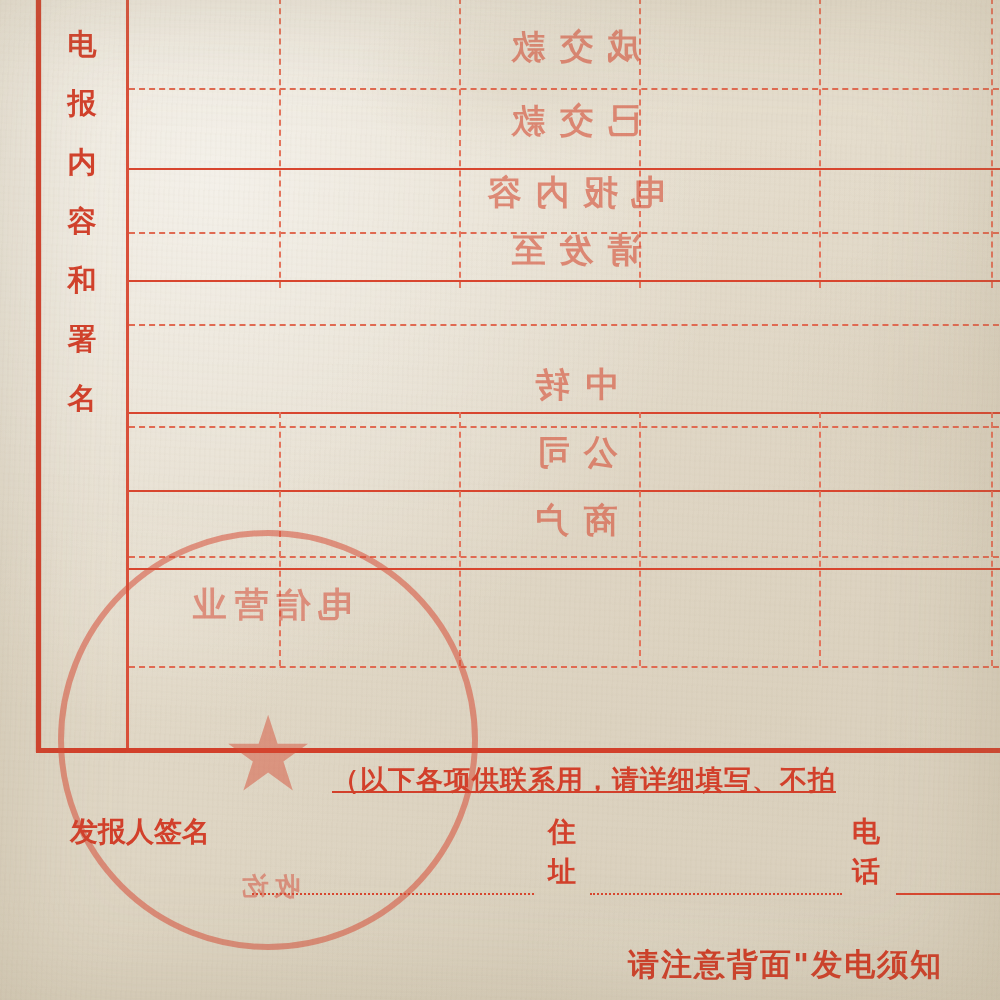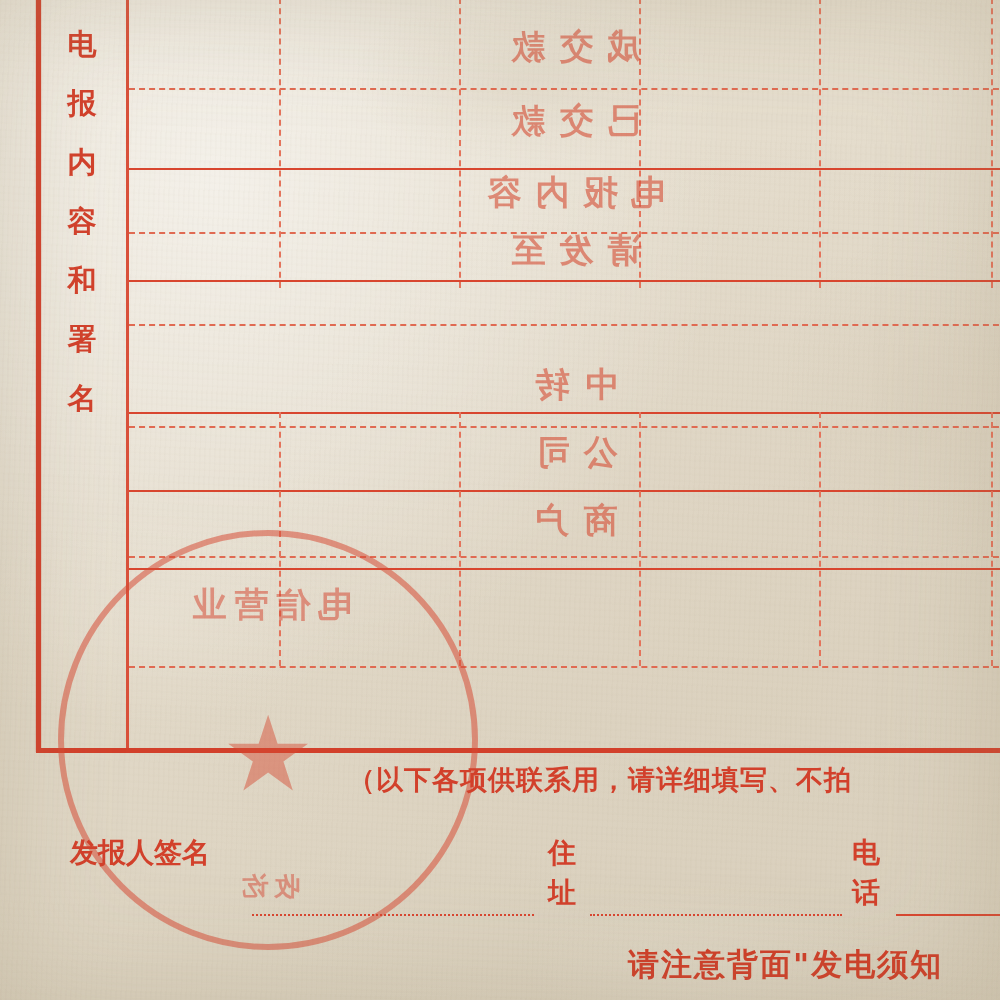--- a/index.html
+++ b/index.html
@@ -180,33 +180,34 @@
     font-size: 26px;
     font-weight: 700;
     letter-spacing: 6px;
     transform: scaleX(-1);
     white-space: nowrap;
   }
 
   
   #note-line {
     position: absolute;
-    left: 348px;
+    left: 332px;
     top: 762px;
     color: #d2402b;
     font-size: 27px;
     font-weight: 700;
     letter-spacing: 1px;
     white-space: nowrap;
+    text-decoration: underline;
   }
 
   #sig-block {
     position: absolute;
     left: 70px;
-    top: 836px;
+    top: 815px;
     width: 930px;
     height: 90px;
     color: #d2402b;
   }
   .fld-label {
     position: absolute;
     font-size: 28px;
     font-weight: 700;
     white-space: nowrap;
     line-height: 34px;

